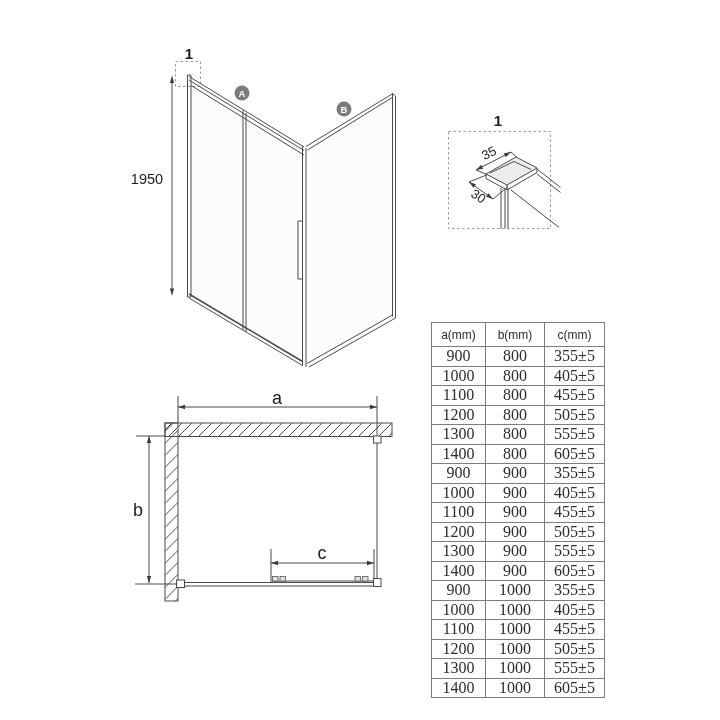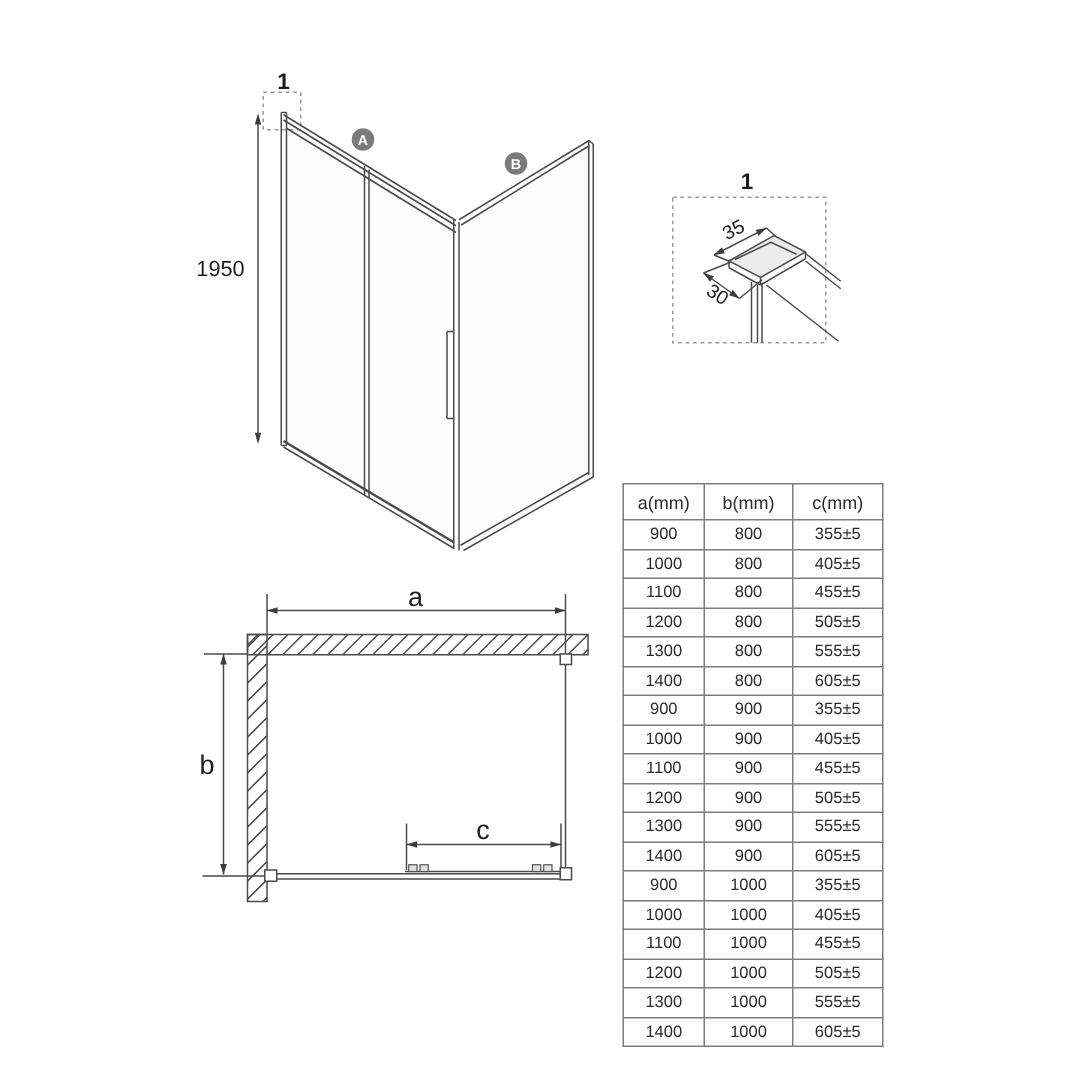--- a/index.html
+++ b/index.html
@@ -18,23 +18,23 @@
   .sq{fill:#ffffff;stroke:#4a4a4a;stroke-width:1;}
   .roller{fill:#e2e2e2;stroke:#555;stroke-width:0.8;}
   #hatch-top line,#hatch-left line{stroke:#4a4a4a;stroke-width:1;}
 
   
   #spec-table{position:absolute;left:415px;top:322px;width:173px;
               border-collapse:collapse;table-layout:fixed;
               font-family:"Liberation Sans", sans-serif;color:#2b2b2b;}
   #spec-table th,#spec-table td{border:1px solid #7d7d7d;text-align:center;
               padding:0;overflow:hidden;white-space:nowrap;}
-  #spec-table{border:1.5px solid #4a4a4a;}
+  #spec-table{border:1.5px solid #4a4a4a;margin-left:16px;}
   #spec-table th{height:23px;font-size:12px;font-weight:normal;}
-  #spec-table td{height:18.5px;font-size:11px;}
+  #spec-table td{height:18.5px;font-size:16px;font-family:Liberation Serif, serif;}
   #spec-table col.c1{width:54px;} #spec-table col.c2{width:59px;} #spec-table col.c3{width:60px;}
 </style>
 </head>
 <body>
 
 <div id="canvas">
 
   <svg id="drawing" width="720" height="720" viewBox="0 0 720 720" class="ln">
 
     <g>

